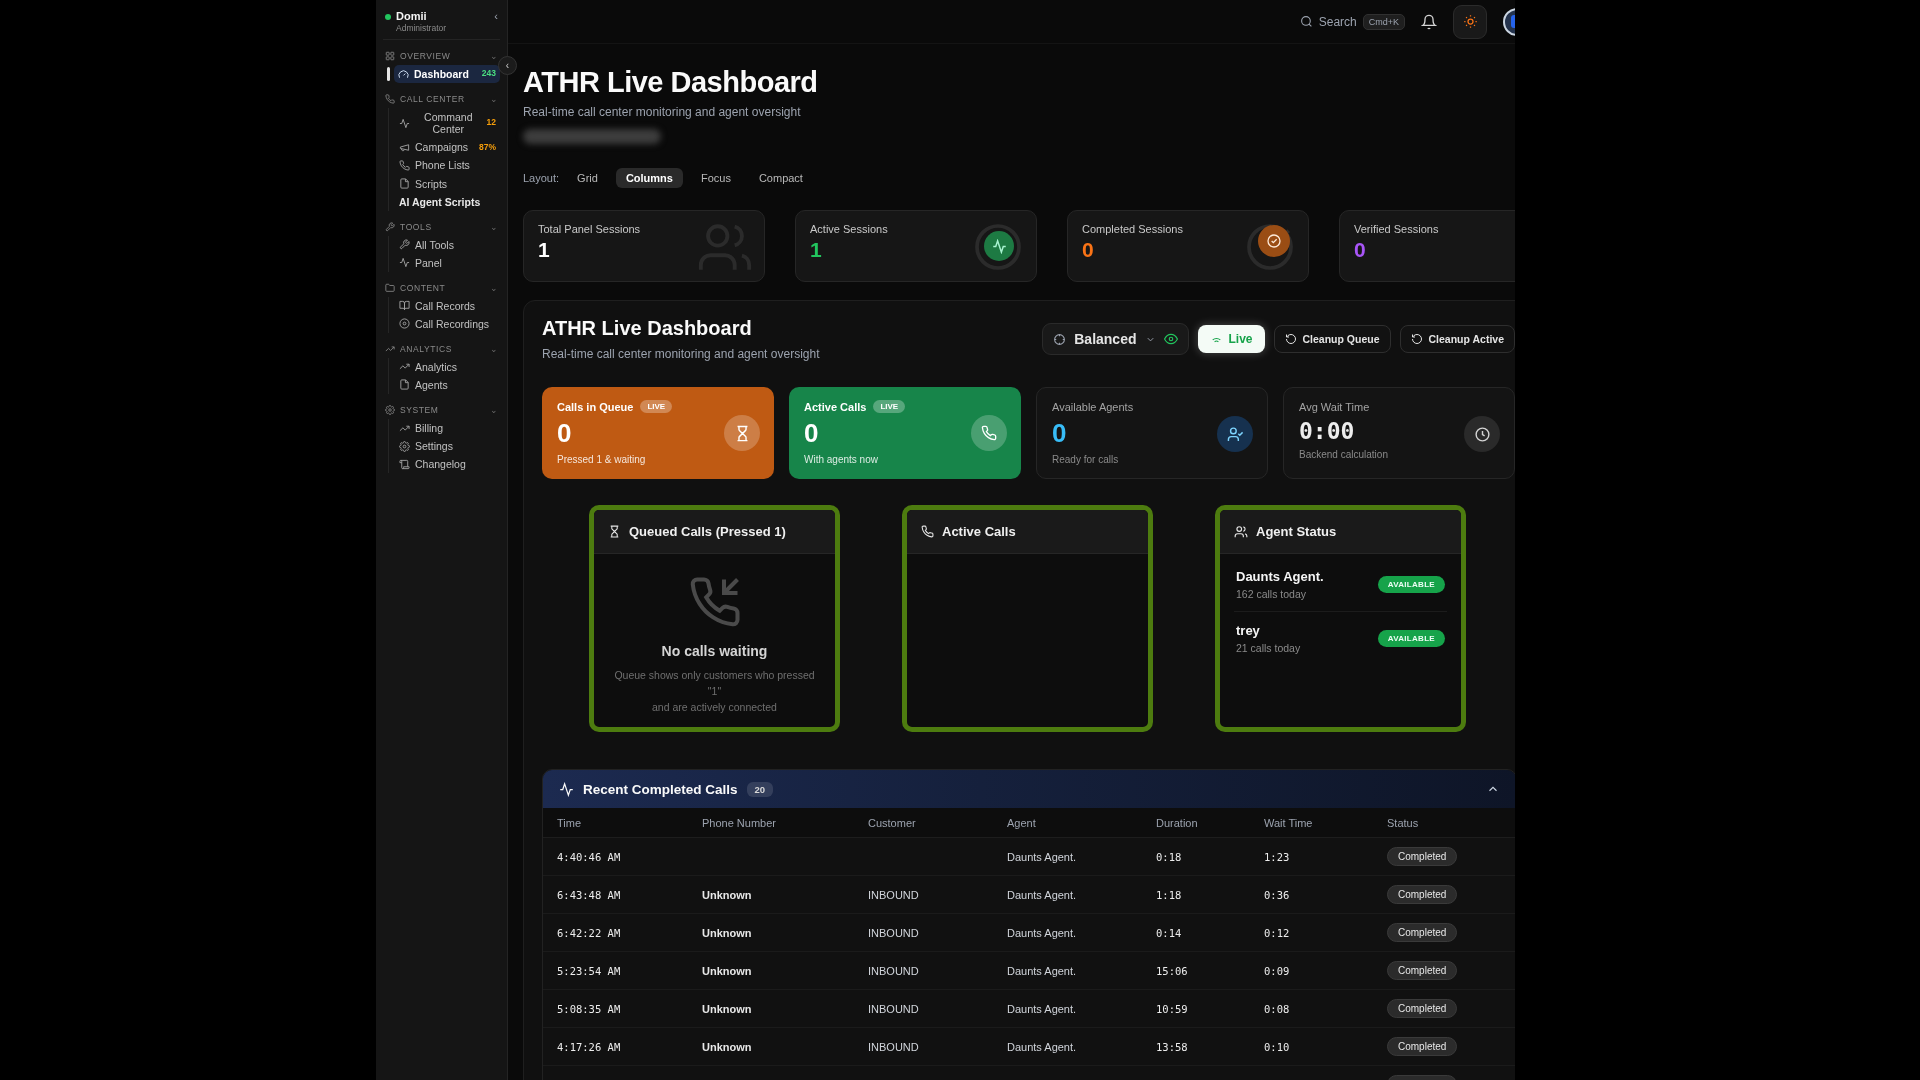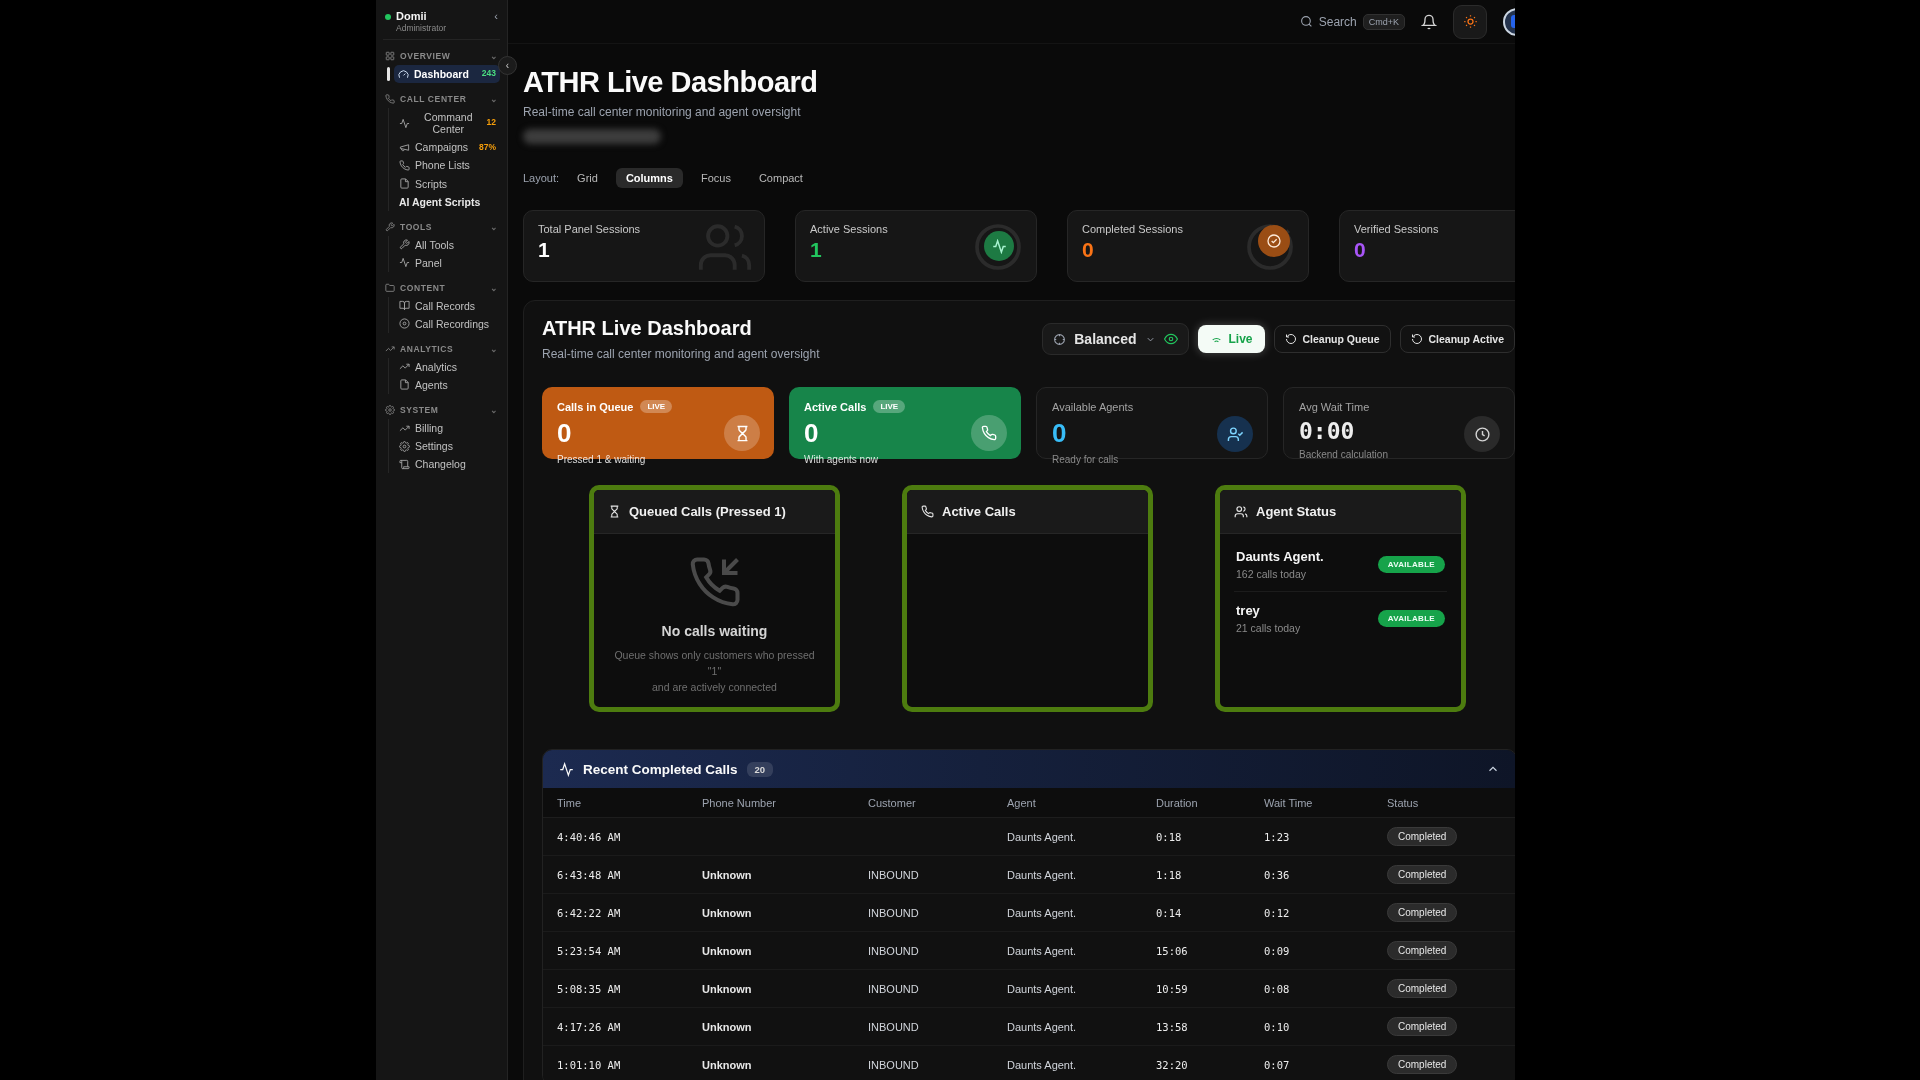--- a/index.html
+++ b/index.html
@@ -15,21 +15,21 @@
   
   .sidebar {
     width:132px; flex:none; background:#151515; border-right:1px solid #242424;
     padding:8px 7px 10px 7px; position:relative; font-size:10.5px; color:#b3b3b3;
   }
   .user-row { display:flex; align-items:flex-start; gap:5px; padding:2px 2px 6px 2px; border-bottom:1px solid #242424; }
   .online-dot { width:6px; height:6px; border-radius:50%; background:#22c55e; margin-top:4px; flex:none; }
   .user-name { font-size:11px; font-weight:bold; color:#f5f5f5; line-height:1.2; }
   .user-role { font-size:8.5px; color:#8a8a8a; }
   .user-collapse { margin-left:auto; color:#9ca3af; font-size:11px; cursor:pointer; }
-  .sec-header { display:flex; align-items:center; gap:5px; margin:11px 2px 4px 2px; font-size:8.5px; font-weight:bold; letter-spacing:0.6px; color:#8a8a8a; }
+  .sec-header { display:flex; align-items:center; gap:5px; margin:11px 2px 4px 2px; font-size:8.5px; font-weight:normal; letter-spacing:0.6px; color:#8a8a8a; }
   .sec-header .chev { margin-left:auto; color:#6b6b6b; }
   .items { margin-left:5px; border-left:1px solid #262626; padding-left:6px; }
   .items.no-guide { border-left:none; }
   .s-item { display:flex; align-items:center; gap:5px; padding:3px 4px; border-radius:5px; color:#c2c2c2; line-height:1.15; }
   .s-item .lbl { flex:1; }
   .s-item .badge { font-size:8.5px; font-weight:bold; }
   .s-item.active { background:#1b2740; color:#fff; font-weight:bold; position:relative; }
   .s-item.active::before { content:""; position:absolute; left:-7px; top:2px; bottom:2px; width:3px; background:#e5e5e5; border-radius:2px; }
   .badge-green { color:#4ade80; }
   .badge-orange { color:#f59e0b; }
@@ -75,21 +75,21 @@
   .live-head { display:flex; align-items:flex-start; }
   .live-title { font-size:20px; font-weight:bold; color:#fafafa; }
   .live-sub { font-size:12px; color:#9ca3af; margin-top:7px; }
   .live-controls { margin-left:auto; display:flex; align-items:center; gap:9px; margin-top:6px; }
   .mode-group { display:flex; align-items:center; gap:8px; background:#191919; border:1px solid #2a2a2a; border-radius:9px; padding:7px 10px; cursor:pointer; }
   .mode-label { font-size:14px; font-weight:bold; color:#e5e5e5; }
   .live-btn { display:flex; align-items:center; gap:6px; background:#f4fbf6; border-radius:8px; padding:7px 12px; color:#16a34a; font-size:12px; font-weight:bold; box-shadow:0 0 10px rgba(255,255,255,0.25); cursor:pointer; }
   .cleanup-btn { display:flex; align-items:center; gap:6px; background:#121212; border:1px solid #2e2e2e; border-radius:8px; padding:7px 10px; color:#e5e5e5; font-size:10.5px; font-weight:bold; white-space:nowrap; cursor:pointer; }
 
   .kpis { display:flex; gap:15px; margin-top:26px; }
-  .kpi { width:232px; flex:none; height:72px; border-radius:10px; padding:13px 15px; position:relative; }
+  .kpi { width:232px; flex:none; height:92px; border-radius:10px; padding:13px 15px; position:relative; }
   .kpi.orange { background:#bf5a13; }
   .kpi.green { background:#17854a; }
   .kpi.dark { background:#141414; border:1px solid #262626; }
   .kpi-toprow { display:flex; align-items:center; gap:7px; }
   .kpi-label { font-size:11px; font-weight:bold; color:#fff; }
   .kpi.dark .kpi-label { color:#a3a3a3; font-weight:normal; }
   .live-pill { font-size:8px; font-weight:bold; color:#fff; background:rgba(255,255,255,0.28); border-radius:999px; padding:2px 7px; }
   .kpi-value { font-size:26px; font-weight:bold; color:#fff; margin-top:5px; }
   .kpi-value.blue { color:#38bdf8; }
   .kpi-value.mono { font-family:"DejaVu Sans Mono", monospace; font-size:23px; }

